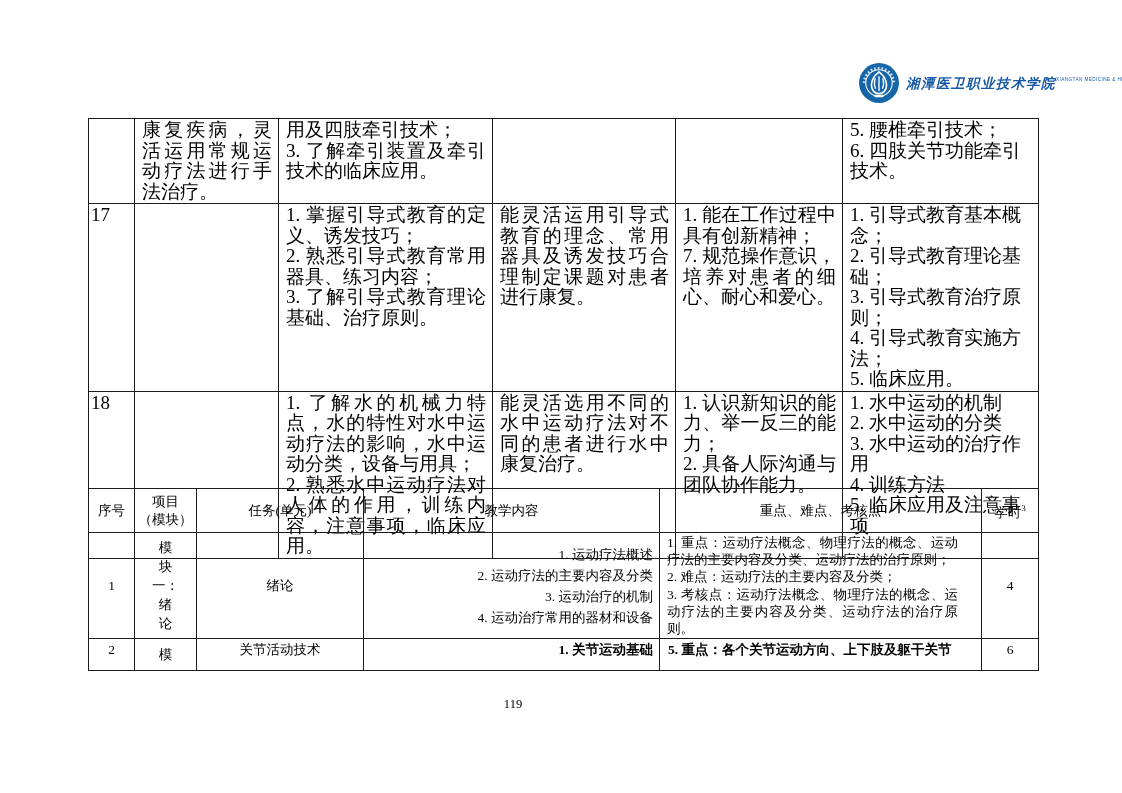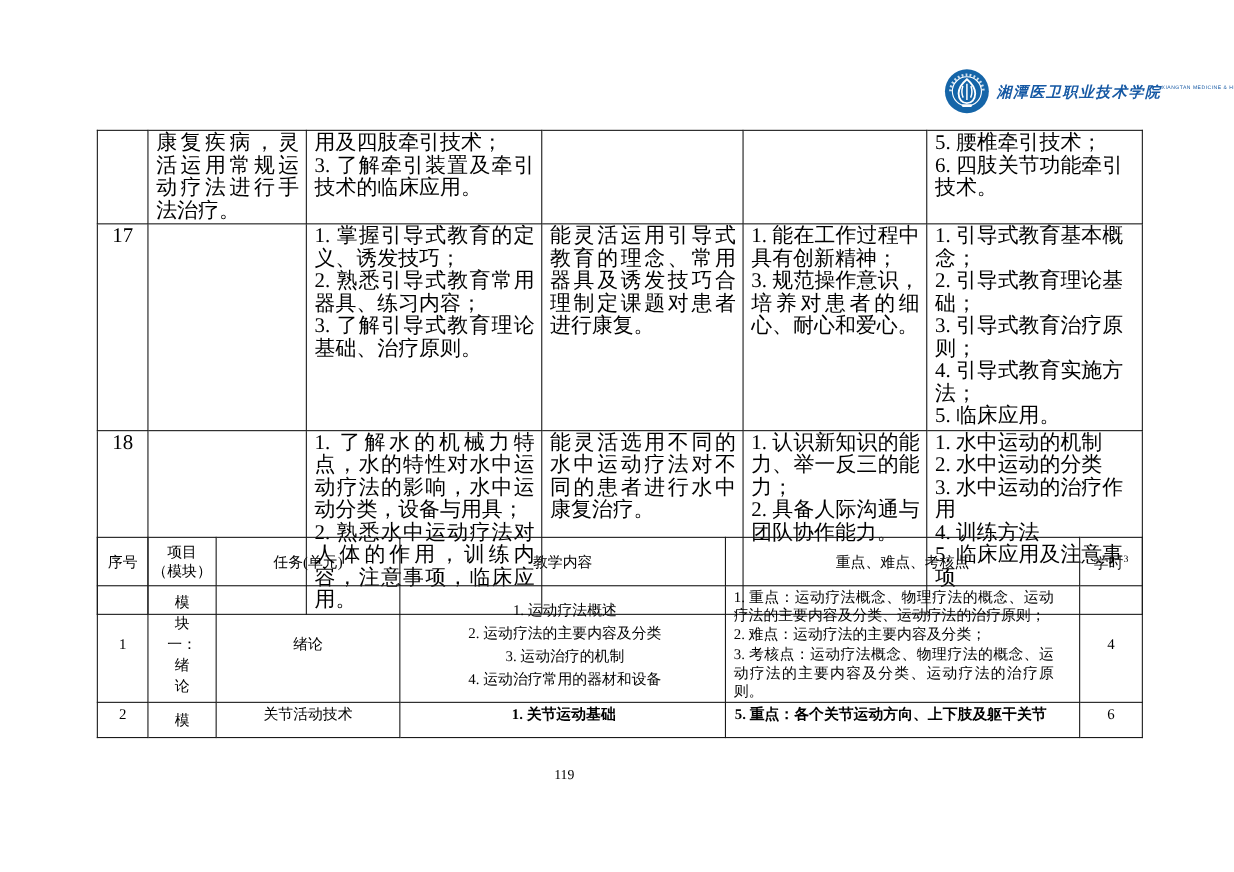--- a/index.html
+++ b/index.html
@@ -25,36 +25,36 @@
 
   
   table { border-collapse:collapse; table-layout:fixed; }
   td { border:1px solid #1a1a1a; overflow:hidden; }
 
   .t1 { position:absolute; left:88px; top:118px; width:950px; }
   .t1 td {
     vertical-align:top; font-size:19px; line-height:20.5px;
     padding:1px 6px 1px 7px; white-space:pre-line; text-align:justify;
   }
-  .t1 td.seq { text-align:center; padding:1px 2px; }
+  .t1 td.seq { padding:1px 2px; }
   .t1 td.pts { text-align:left; }
 
   .t2-title {
     position:absolute; left:88px; top:457px; width:950px; text-align:center;
     font-weight:bold; font-size:15.5px; letter-spacing:1px;
   }
 
   .t2 { position:absolute; left:88px; top:488px; width:950px;border-radius:18px; }
   .t2 td { font-size:13.5px; white-space:pre-line; }
   .t2 .hdr td { text-align:center; vertical-align:middle; line-height:18px; padding:2px; }
   .t2 .hours-sup { font-size:9px; vertical-align:super; }
   .t2 td.seq { text-align:center; vertical-align:middle; }
   .t2 td.module { text-align:center; vertical-align:middle; line-height:19px; padding:2px; }
   .t2 td.task { text-align:center; vertical-align:middle; }
-  .t2 td.content { vertical-align:middle; text-align:center; line-height:21px; padding:2px 6px 2px 10px; }
+  .t2 td.content { vertical-align:middle; text-align:right; line-height:21px; padding:2px 6px 2px 10px; }
   .t2 td.points { vertical-align:middle; text-align:justify; line-height:17.2px; padding:1px 23px 1px 7px; }
   .t2 td.hours { text-align:center; vertical-align:middle; }
   .t2 .row2 td { height:23px; vertical-align:top; line-height:18px; padding-top:2px; }
   .t2 .row2 td.content, .t2 .row2 td.points { padding-left:8px;font-weight:bold; }
   .t2 .row2 .clipchar { height:20px; overflow:hidden; padding-top:7px; line-height:14px; }
 
   .page-number {
     position:absolute; left:0; top:697px; width:1026px; text-align:center;
     font-size:12.5px;
   }
@@ -100,21 +100,21 @@
 6. 四肢关节功能牵引技术。</td>
     </tr>
     <tr style="height:127px">
       <td class="seq">17</td>
       <td></td>
       <td>1. 掌握引导式教育的定义、诱发技巧；
 2. 熟悉引导式教育常用器具、练习内容；
 3. 了解引导式教育理论基础、治疗原则。</td>
       <td>能灵活运用引导式教育的理念、常用器具及诱发技巧合理制定课题对患者进行康复。</td>
       <td>1. 能在工作过程中具有创新精神；
-3. 规范操作意识，培养对患者的细心、耐心和爱心。</td>
+7. 规范操作意识，培养对患者的细心、耐心和爱心。</td>
       <td class="pts">1. 引导式教育基本概念；
 2. 引导式教育理论基础；
 3. 引导式教育治疗原则；
 4. 引导式教育实施方法；
 5. 临床应用。</td>
     </tr>
     <tr style="height:124px">
       <td class="seq">18</td>
       <td></td>
       <td>1. 了解水的机械力特点，水的特性对水中运动疗法的影响，水中运动分类，设备与用具；

